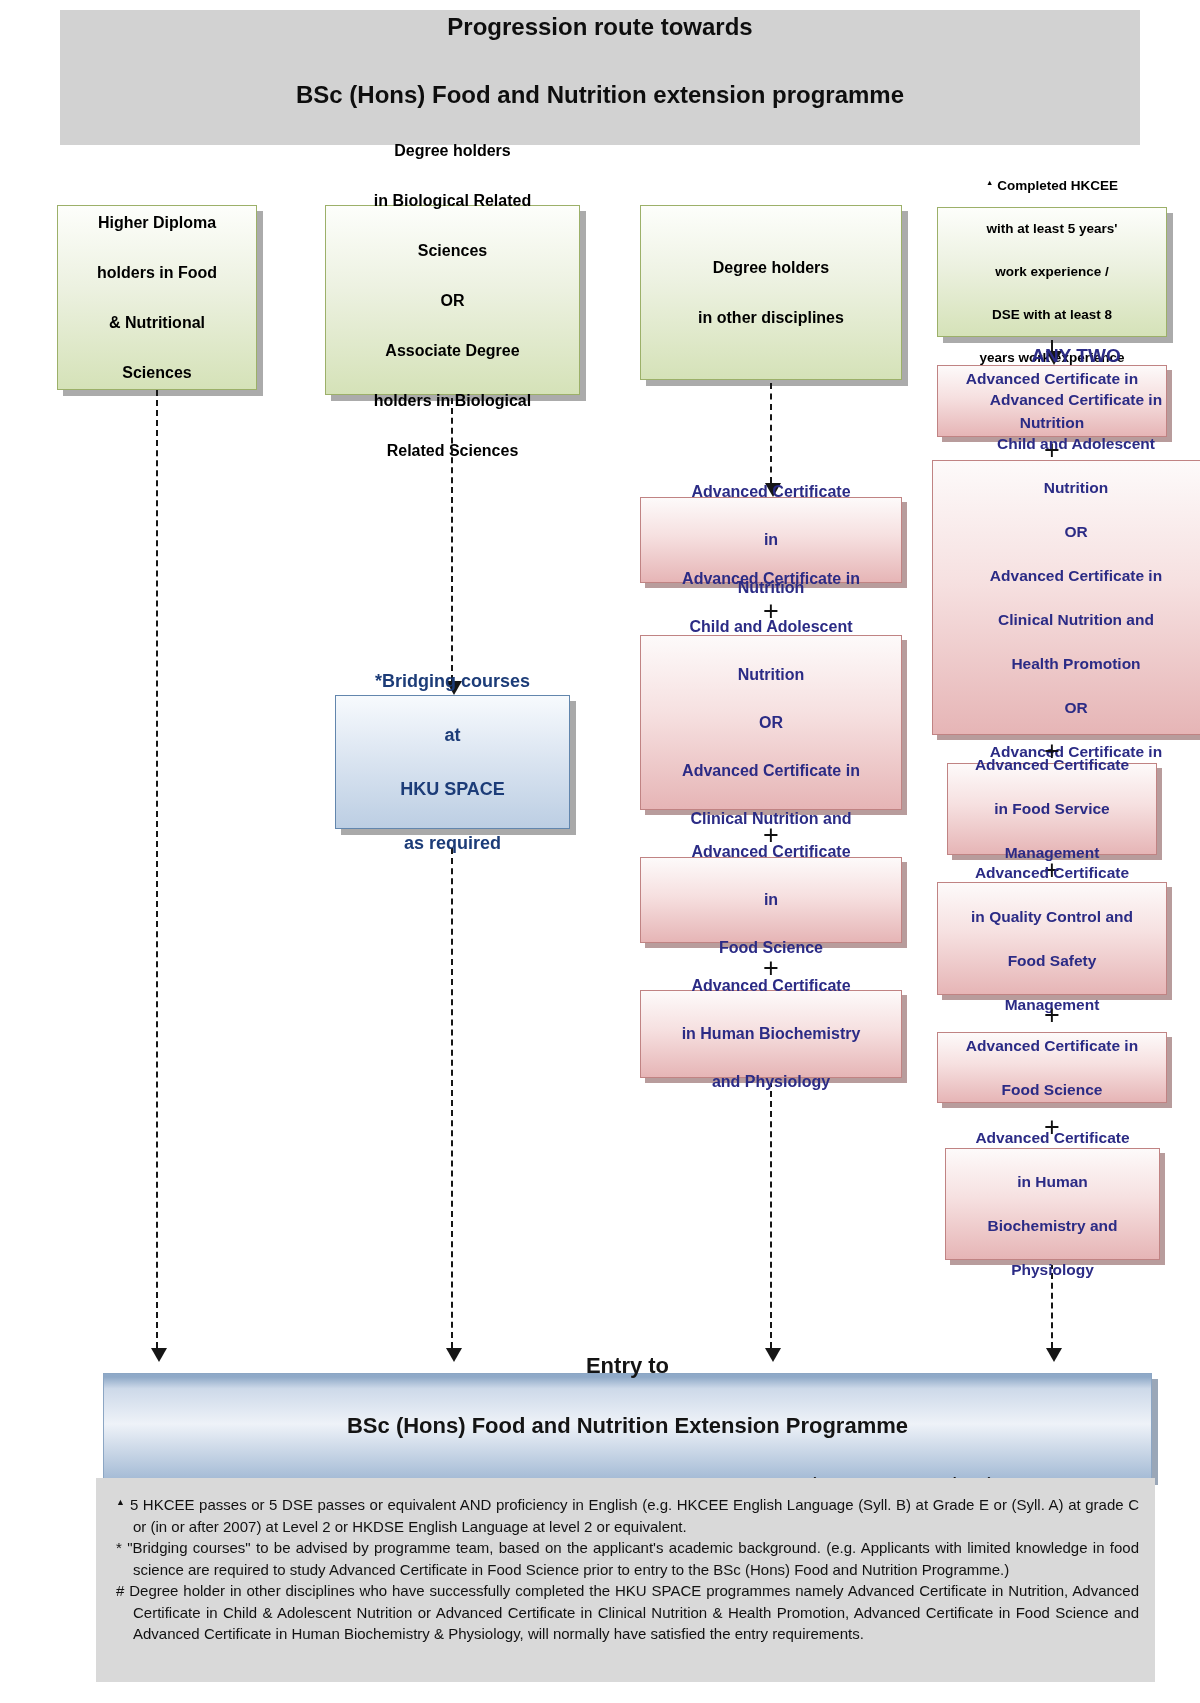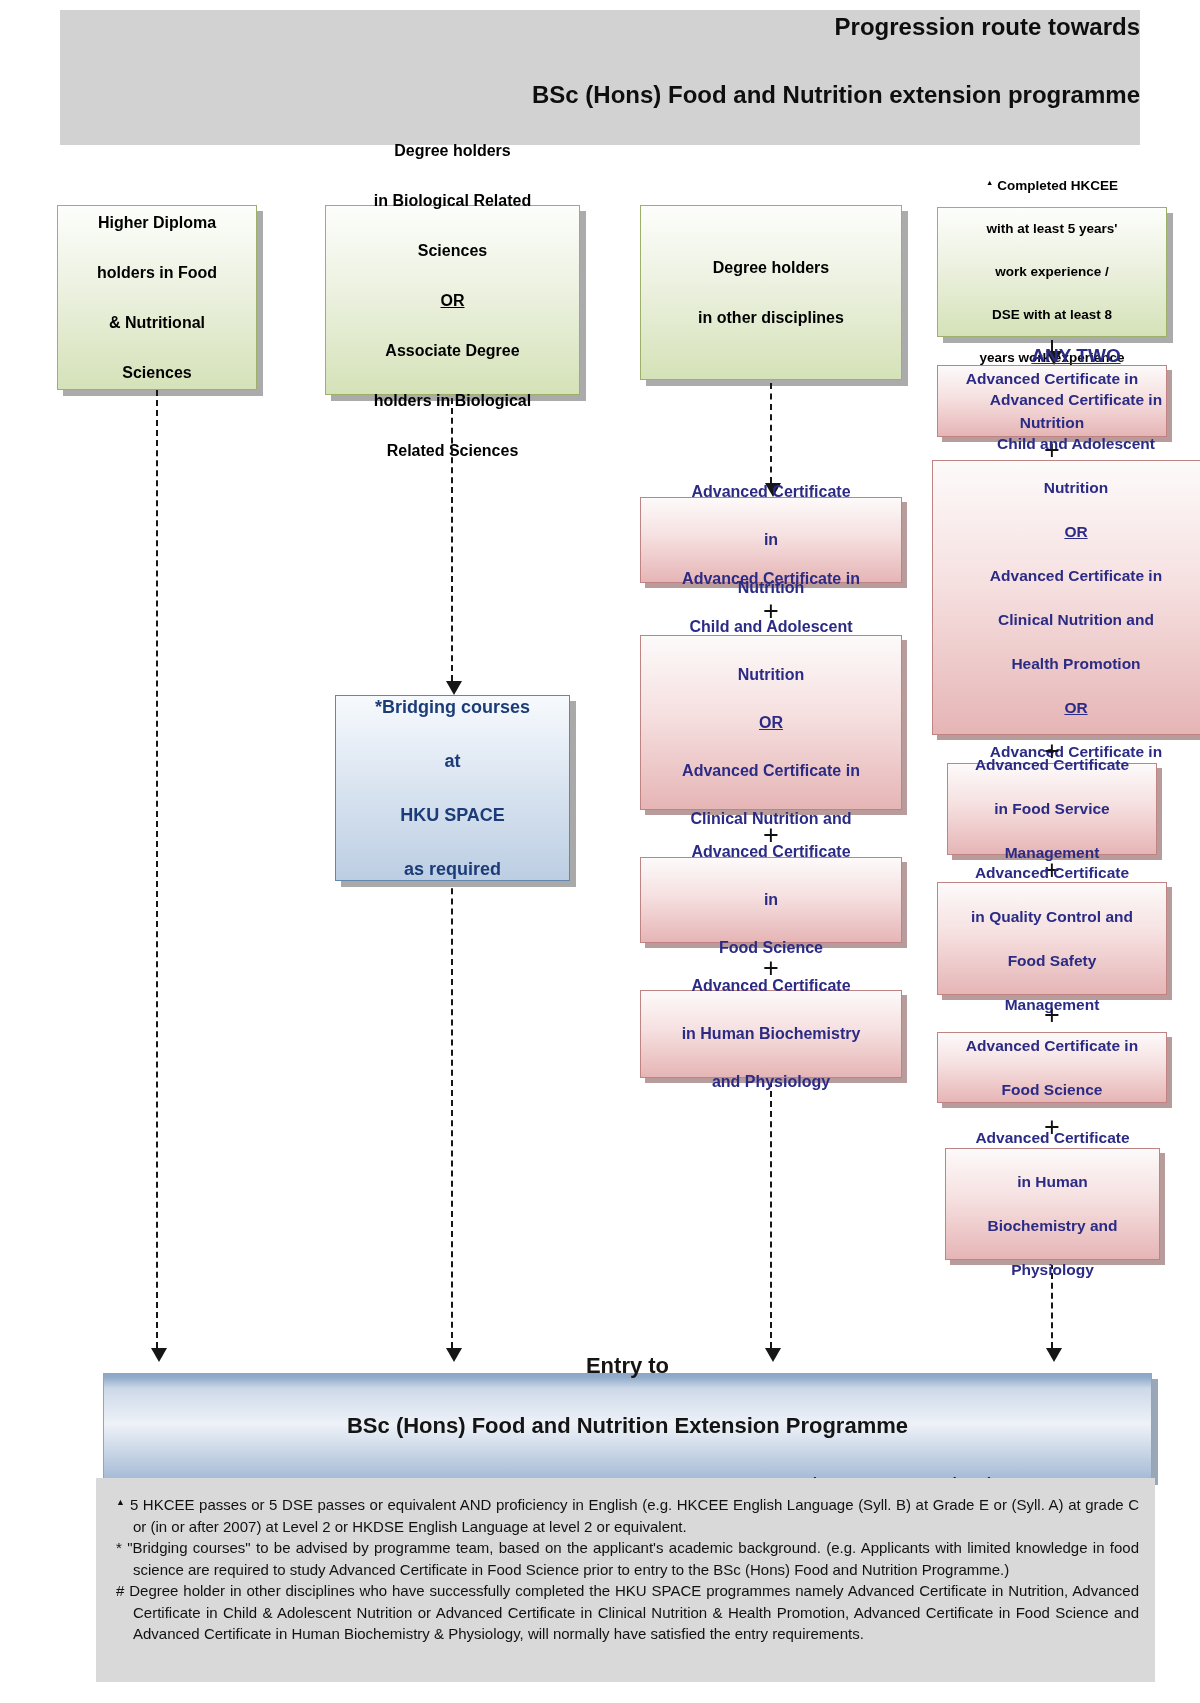--- a/index.html
+++ b/index.html
@@ -21,42 +21,42 @@
   .c3{font-size:16px;line-height:24px;}
   .c4{font-size:15.5px;line-height:22px;}
   .bluebox{border:1.5px solid #6286ad;
         background:linear-gradient(180deg,#f7fafd 0%,#dfe8f3 40%,#bccee3 100%);
         box-shadow:6px 6px 0 #a9a9a9;font-weight:bold;color:#1c3c78;
         font-size:18px;line-height:27px;}
   .entrybox{border:1.5px solid #8ca6c4;
         background:linear-gradient(180deg,#8ea9c8 0%,#90aac8 3%,#cdd9e9 14%,#eef2f8 48%,#a6bcd6 100%);
         box-shadow:6px 6px 0 #9aa7b8;color:#141414;font-weight:bold;
         font-size:22px;line-height:30px;margin-top:11px;}
-  .u{text-decoration:underline;}
+  .u{}
   .big{font-size:19px;}
   .norm{font-weight:400;text-align:right;}
   sup{font-size:55%;line-height:0;}
   .plus{position:absolute;width:40px;text-align:center;color:#111;
         font-size:27px;font-weight:400;}
   .varrow{position:absolute;width:0;border-left:2.5px dashed #161616;}
   .varrow::after{content:"";position:absolute;bottom:-14px;left:-7px;width:0;height:0;
         border-left:8px solid transparent;border-right:8px solid transparent;
         border-top:14px solid #161616;}
   .footpanel{background:#d9d9d9;padding:14px 16px 0 20px;color:#111;
         font-size:15px;line-height:21.5px;}
   .footnote{margin:0;text-align:justify;padding-left:17px;text-indent:-17px;}
   .fn-marker{font-weight:400;}
   .fn-tri{font-size:9px;vertical-align:5px;}
 </style>
 </head>
 <body>
 
 <div id="canvas">
 
-  <div class="abs titlebar" style="left:60px;top:10px;width:1080px;height:135px;text-align:right;">
+  <div class="abs titlebar" style="left:60px;top:10px;width:1080px;height:135px;">
       <span>Progression route towards</span>
       <br>
       <span>BSc (Hons) Food and Nutrition extension programme</span>
       <br>
     </div>
 
   <div class="box green" style="left:57px;top:205px;width:200px;height:185px;">
       <span>Higher Diploma</span>
       <br>
       <span>holders in Food</span>
@@ -98,21 +98,21 @@
     </div>
 
   <div class="varrow" style="left:156px;top:390px;height:958px;"></div>
   <div class="varrow" style="left:451px;top:398px;height:283px;"></div>
   <div class="varrow" style="left:451px;top:848px;height:500px;"></div>
   <div class="varrow" style="left:770px;top:383px;height:100px;"></div>
   <div class="varrow" style="left:770px;top:1081px;height:267px;"></div>
   <div class="varrow" style="left:1051px;top:340px;height:11px;"></div>
   <div class="varrow" style="left:1051px;top:1263px;height:85px;"></div>
 
-  <div class="box bluebox" style="left:335px;top:695px;width:235px;height:186px;">
+  <div class="box bluebox" style="left:335px;top:695px;width:235px;height:134px;">
       <span>*Bridging courses</span>
       <br>
       <span>at</span>
       <br>
       <span>HKU SPACE</span>
       <br>
       <span>as required</span>
     </div>
 
   <div class="box pink c3" style="left:640px;top:497px;width:262px;height:86px;">

